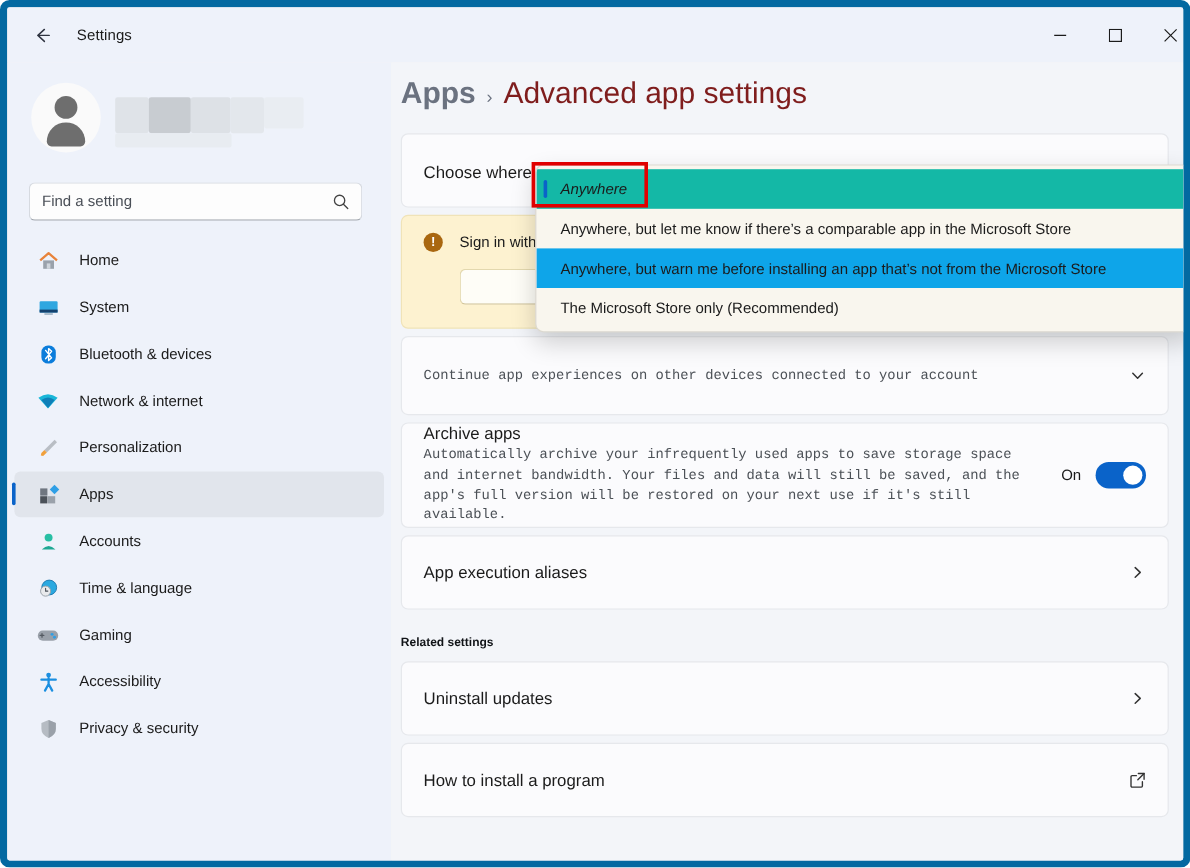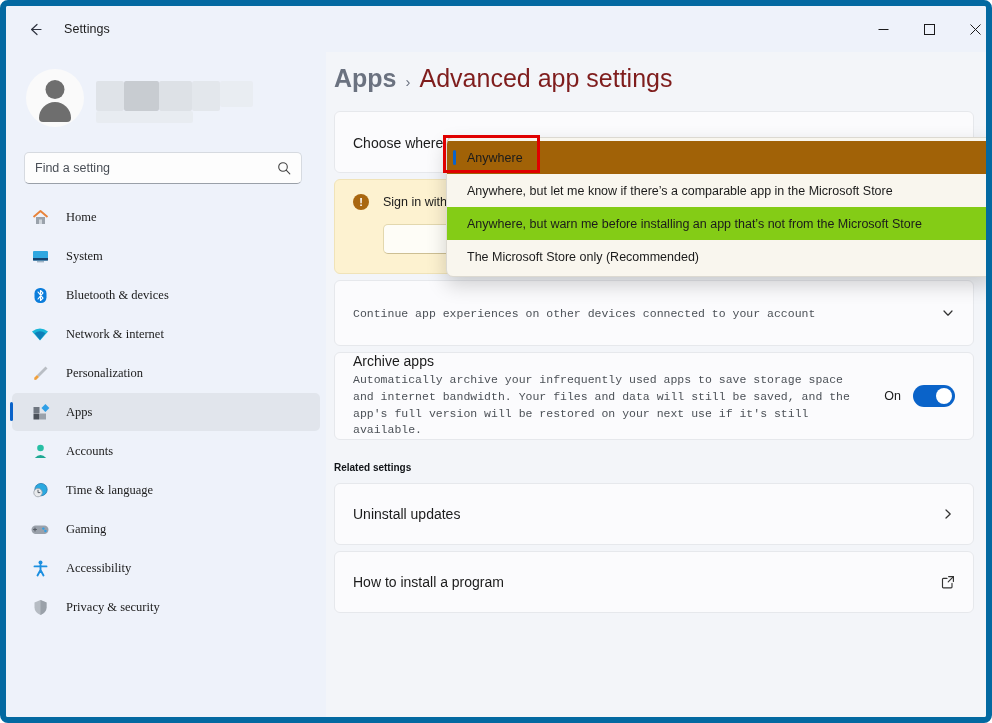--- a/index.html
+++ b/index.html
@@ -97,21 +97,21 @@
     padding: 0 10px;
   }
   .searchwrap input {
     border: none; outline: none; background: transparent;
     font-family: inherit; font-size: 12.5px; color: #1b1b1b;
     flex: 1;
   }
   .searchwrap input::placeholder { color: #4a4f57; }
   .search-icon { color:#444; display:flex; }
 
-  .navlist { margin-top: 14px; font-family: Liberation Serif, serif; }
+  .navlist { margin-top: 14px; }
   .navitem {
     position: relative;
     height: 38px; margin: 1px 6px;
     border-radius: 5px;
     display: flex; align-items: center;
     padding-left: 16px;
     cursor: default;
   }
   .navitem.selected { background: #e1e5ec; }
   .navitem.selected::before {
@@ -219,22 +219,22 @@
     overflow: hidden;
   }
   .dd-item {
     position: relative;
     height: 33px;
     display: flex; align-items: center;
     padding-left: 20px;
     font-size: 12.5px; color:#1b1b1b;
     white-space: nowrap;
   }
-  .dd-item.selected { background: #a16207; }
-  .dd-item.hover { background: #84cc16; }
+  .dd-item.selected { background: #14b8a6; font-style: italic; }
+  .dd-item.hover { background: #0ea5e9; }
   .dd-item.selected::before {
     content:""; position:absolute; left: 6px; top: 9px;
     width: 3px; height: 15px; border-radius: 2px; background:#0a63c9;
   }
   .redbox {
     position: absolute;
     left: 437px; top: 129px;
     width: 97px; height: 38px;
     border: 3px solid #e00000;
     z-index: 60;
@@ -477,20 +477,30 @@
         </div>
         <div class="toggle-wrap">
           <span class="toggle-label">On</span>
           <span class="toggle">
               <span class="knob"></span>
             </span>
         </div>
       </div>
     </div>
 
+    <div class="card">
+      <div class="card-row" style="min-height:60px">
+        <span class="card-title grow">App execution aliases</span>
+        <span class="chev">
+          <svg width="14" height="14" viewBox="0 0 14 14">
+              <path d="M5 3 L9.2 7 L5 11" stroke="#333" stroke-width="1.25" fill="none" stroke-linecap="round" stroke-linejoin="round"></path>
+            </svg>
+        </span>
+      </div>
+    </div>
 
     <div class="section-head">Related settings</div>
 
     <div class="card">
       <div class="card-row" style="min-height:60px">
         <span class="card-title grow">Uninstall updates</span>
         <span class="chev">
           <svg width="14" height="14" viewBox="0 0 14 14">
               <path d="M5 3 L9.2 7 L5 11" stroke="#333" stroke-width="1.25" fill="none" stroke-linecap="round" stroke-linejoin="round"></path>
             </svg>

